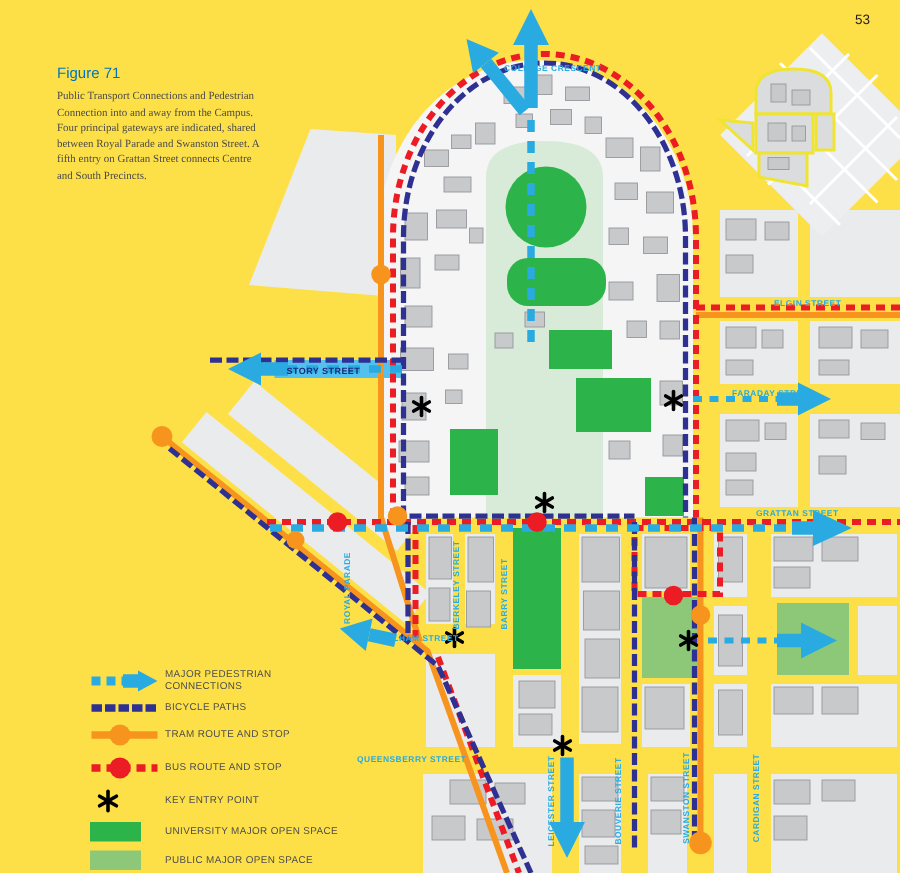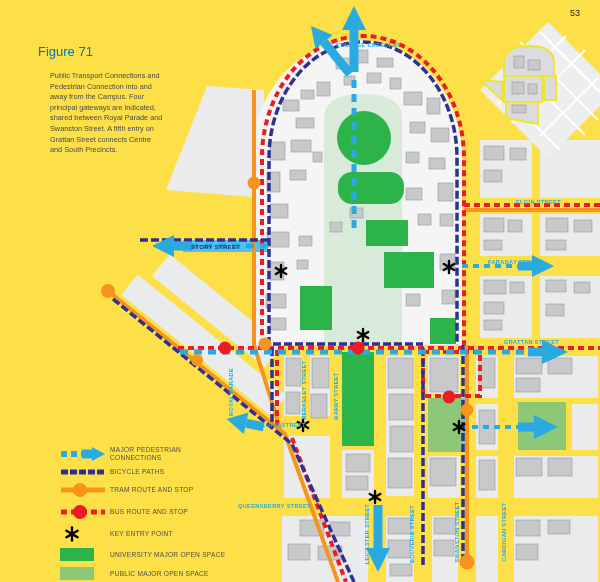--- a/index.html
+++ b/index.html
@@ -23,22 +23,22 @@
   .tstop{fill:#F7941E;}
   .bstop{fill:#EC1C24;}
   .ast{stroke:#000;stroke-width:2.4;stroke-linecap:round;}
   .stlbl{font-size:5.6px;fill:#29ABE2;letter-spacing:.35px;font-weight:bold;}
   .stlbl-dark{font-size:6px;fill:#1B2A7A;letter-spacing:.3px;font-weight:bold;}
   .insetY{fill:#DBDCDD;stroke:#EFE431;stroke-width:2;}
   .gridw{stroke:#fff;stroke-width:2;}
   
   #page-num{position:absolute;right:20px;top:8px;font-size:9px;color:#231F20;}
   #caption{position:absolute;left:38px;top:44px;width:138px;}
-  #caption .fig{color:#0074BF;font-size:13px;margin:0 0 4px 0;}
-  #caption .body{color:#4A4A4C;font-size:7.3px;line-height:10.6px;margin:12px;}
+  #caption .fig{color:#0074BF;font-size:10px;margin:0 0 4px 0;}
+  #caption .body{color:#4A4A4C;font-size:7.3px;line-height:10.6px;margin:0;font-family:Liberation Serif, serif;}
   #legend{position:absolute;left:60px;top:446px;width:210px;}
   .lrow{display:flex;align-items:center;margin-bottom:6px;}
   .licon{width:50px;flex:0 0 50px;display:flex;align-items:center;justify-content:flex-start;}
   .llab{font-size:6.6px;color:#4C4D50;letter-spacing:.25px;line-height:8px;}
   .sw{width:34px;height:13px;display:inline-block;}
 </style>
 </head>
 <body>
 
 <div id="page">

